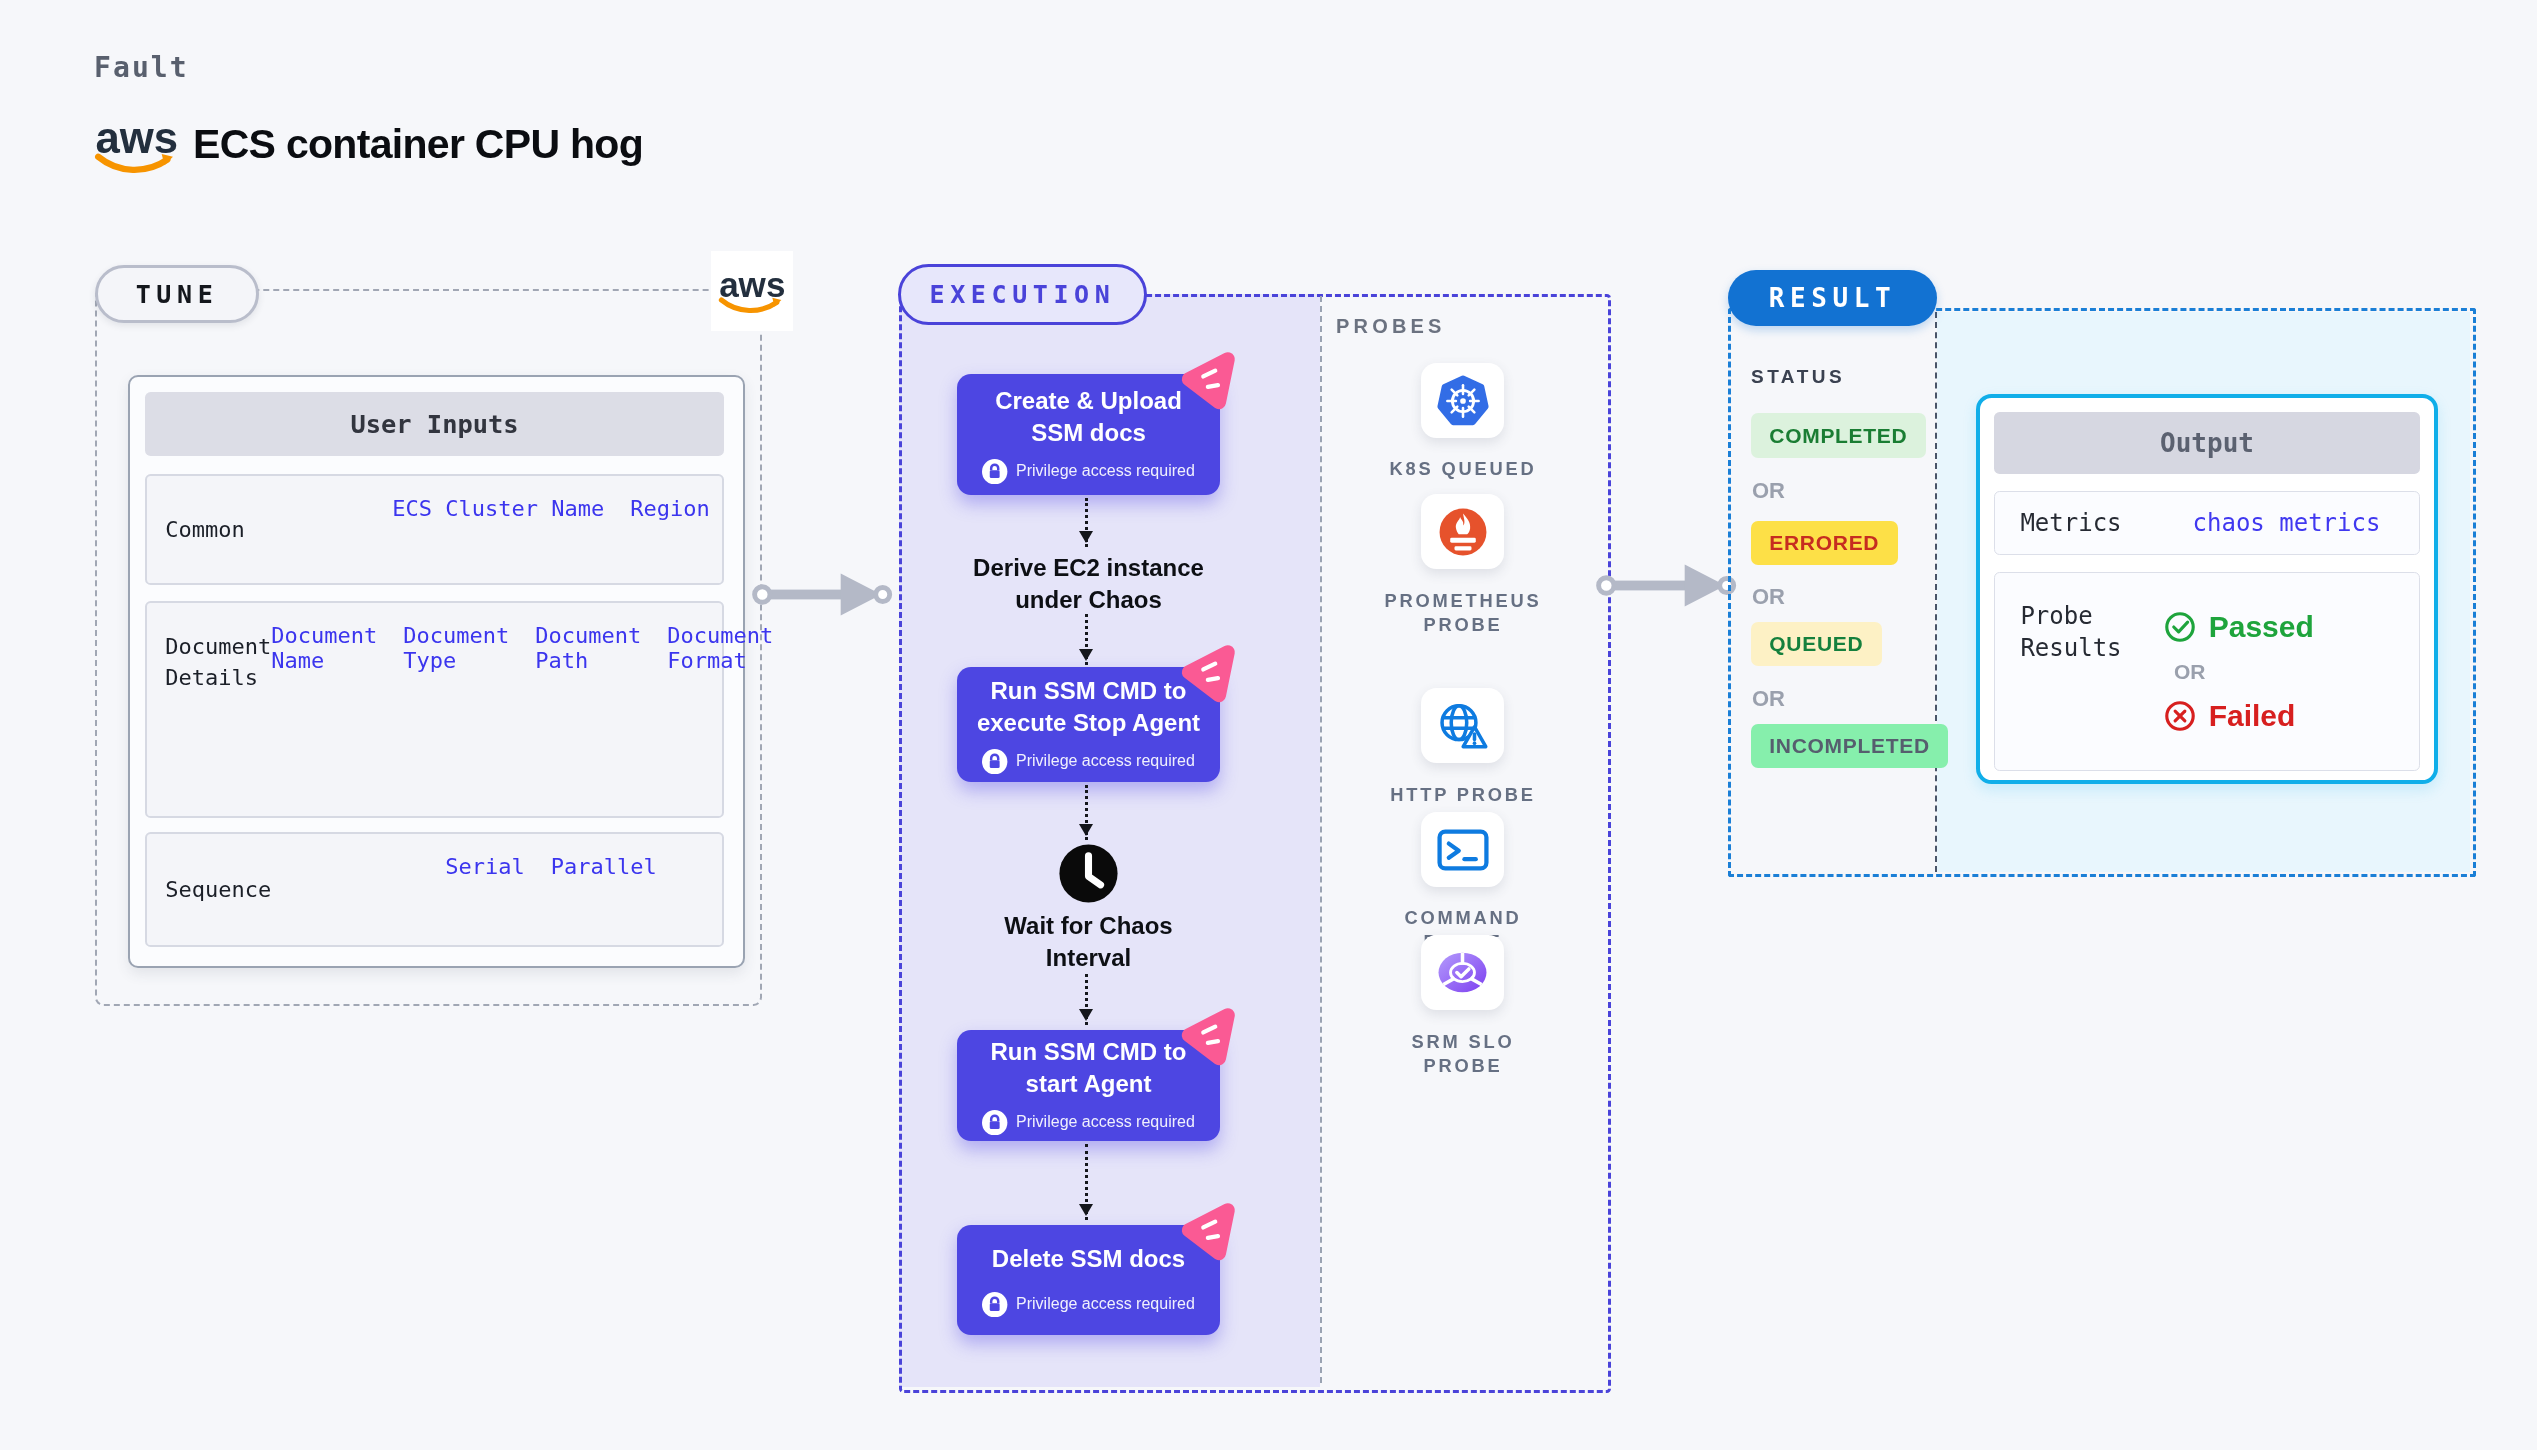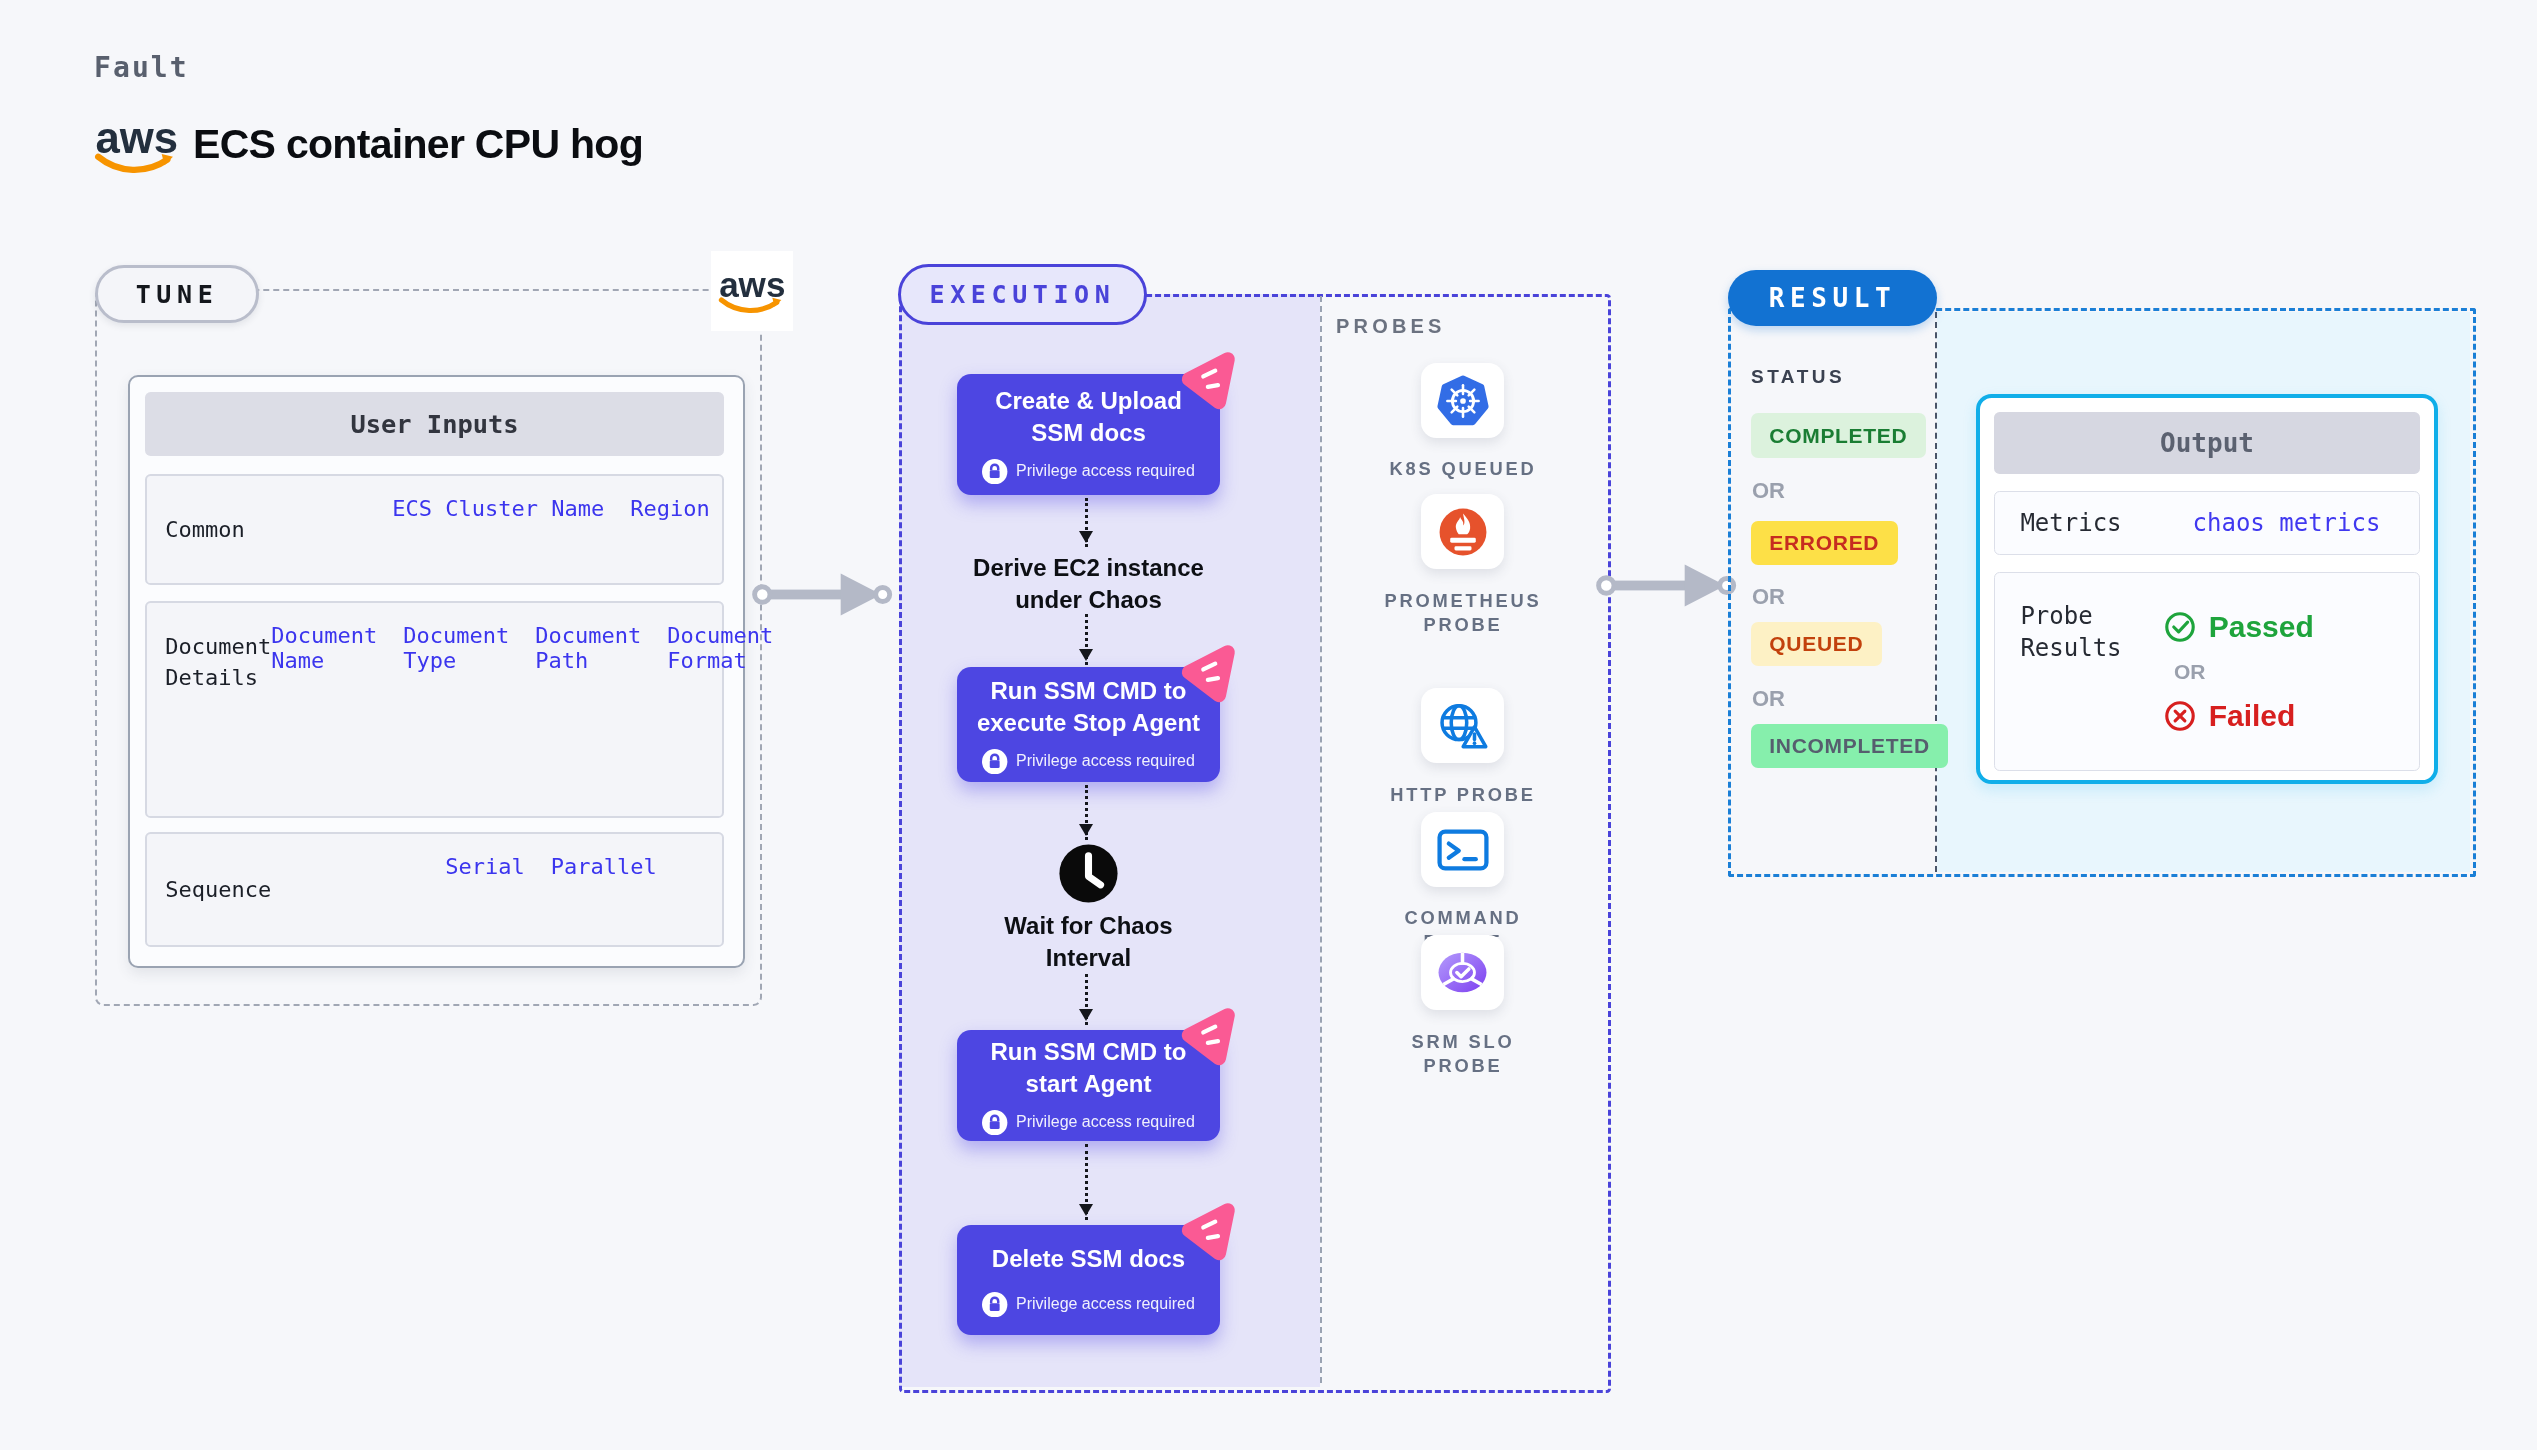--- a/index.html
+++ b/index.html
@@ -74,21 +74,21 @@
               box-shadow:0 4.2px 11.3px rgba(60,65,90,.12);display:flex;align-items:center;justify-content:center;}
   .probe-label{left:1375px;width:176px;text-align:center;font-size:18.3px;font-weight:bold;
                letter-spacing:2.8px;color:#667083;line-height:24px;}
 
   
   .status-label{left:1751px;top:366px;font-size:19px;font-weight:bold;letter-spacing:3.5px;color:#3a4150;}
   .badge{left:1751px;display:inline-flex;align-items:center;border-radius:7px;padding:0 18.3px;
          font-size:21px;font-weight:bold;letter-spacing:0.7px;height:45px;}
   .badge.completed{background:#dcf2dd;color:#1a7d33;}
   .badge.errored{background:#fde047;color:#c62d20;}
-  .badge.queued{background:#fdf1c5;color:#c2410c;}
+  .badge.queued{background:#fdf1c5;color:#15803d;}
   .badge.incompleted{background:#86efac;color:#565e6e;}
   .or-text{left:1752px;font-size:22px;font-weight:bold;color:#9aa0ad;}
 
   
   .output-panel{left:1976px;top:394px;width:462px;height:390px;background:#ffffff;border:4.2px solid #10aee9;
                 border-radius:15.5px;box-shadow:0 5.6px 14px rgba(16,174,233,.15);box-sizing:border-box;}
   .output-header{left:1994px;top:412px;width:426px;height:62px;background:#d6d7e1;border-radius:5.6px;
                  display:flex;align-items:center;justify-content:center;
                  font-size:26px;font-weight:bold;color:#5b6170;}
   .metrics-row{left:1994px;top:491px;width:426px;height:64px;background:#fbfcff;border:1.4px solid #dcdfe9;

